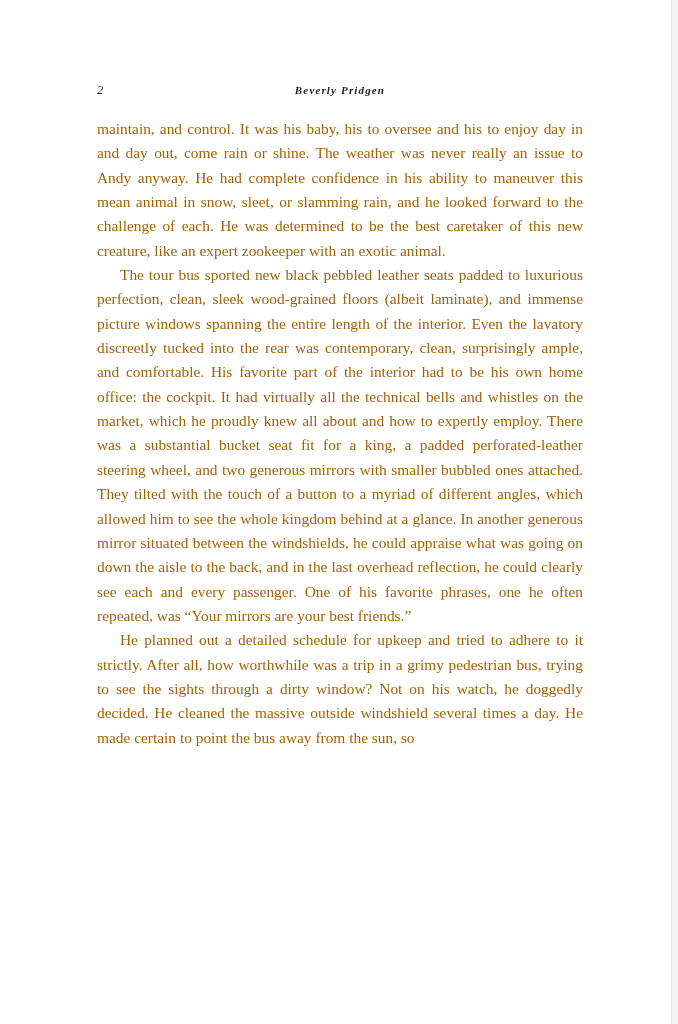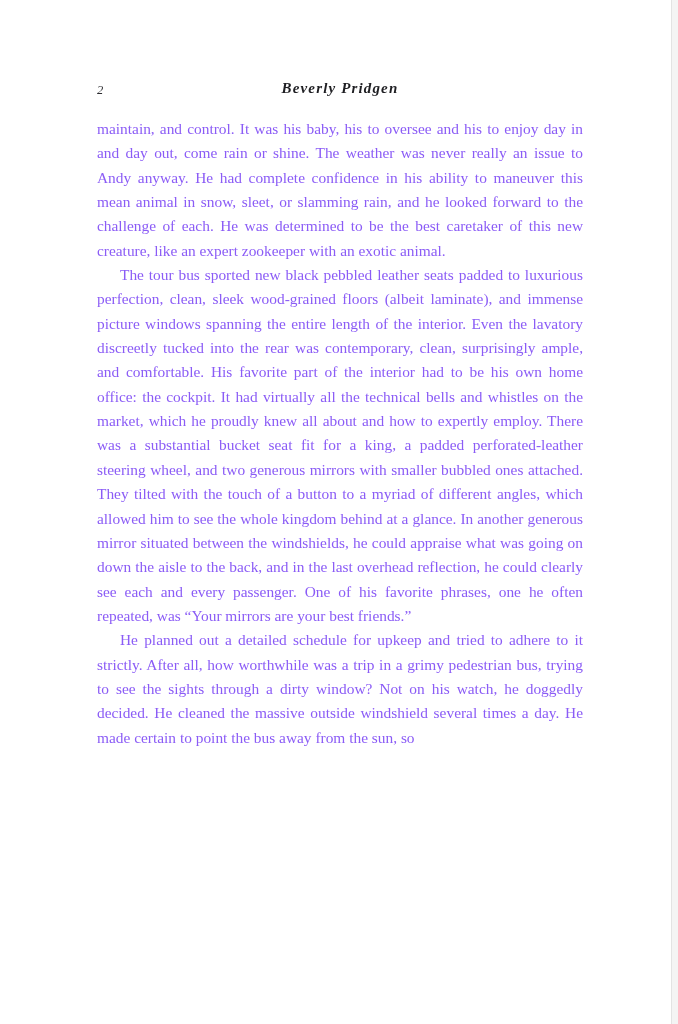--- a/index.html
+++ b/index.html
@@ -53,34 +53,34 @@
     font-style: italic;
     color: #2c2c30;
     line-height: 1;
   }
   .running-title {
     position: absolute;
     left: 0;
     right: 0;
     bottom: 0;
     text-align: center;
-    font-size: 15px;
+    font-size: 11px;
     font-weight: bold;
     font-style: italic;
     letter-spacing: 1.15px;
     color: #1f1f23;
     line-height: 1;
   }
 
   
   .body-copy {
     margin-top: 21px;
     font-size: 15.4px;
     line-height: 24.35px;
-    color: #8b5cf6;
+    color: #a16207;
     text-align: justify;
     text-justify: inter-word;
   }
   .body-copy p {
     margin: 0;
     text-indent: 23px;
     hyphens: none;
   }
   .body-copy p.no-indent {
     text-indent: 0;

